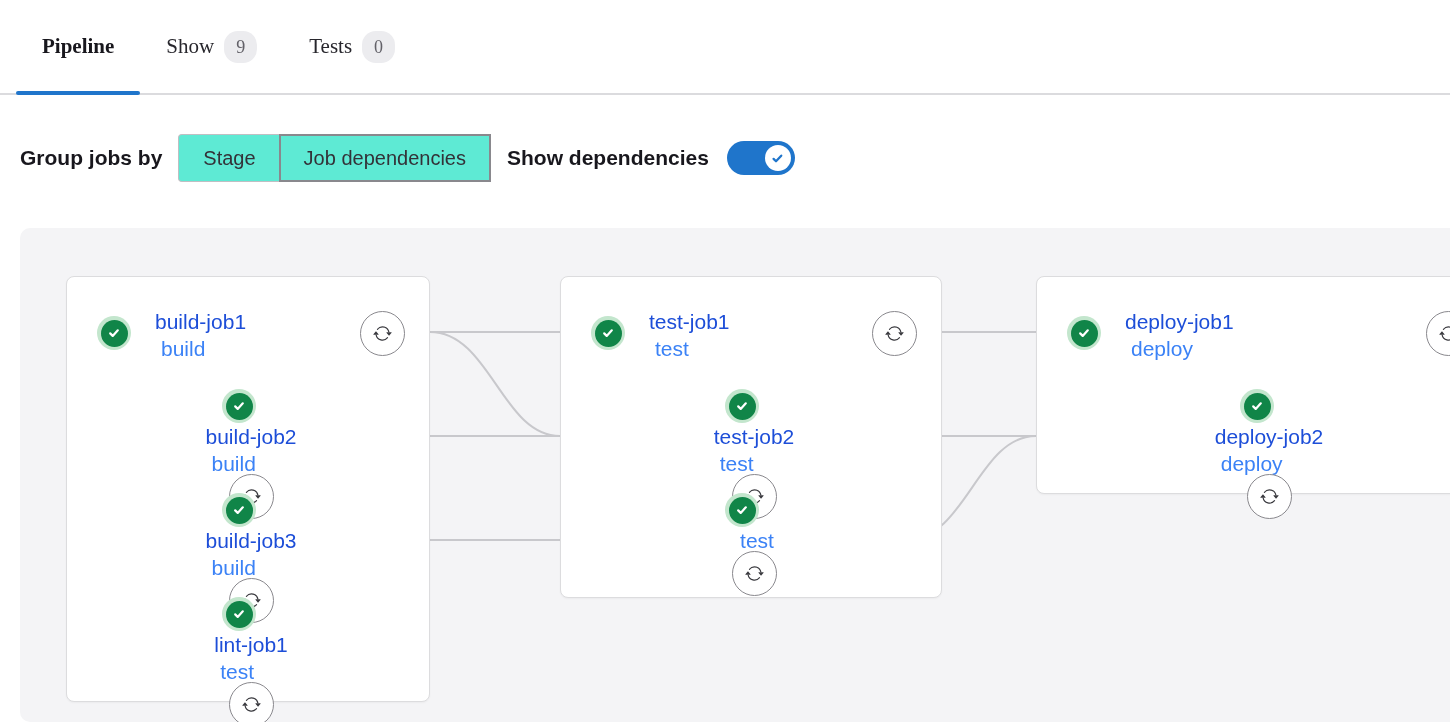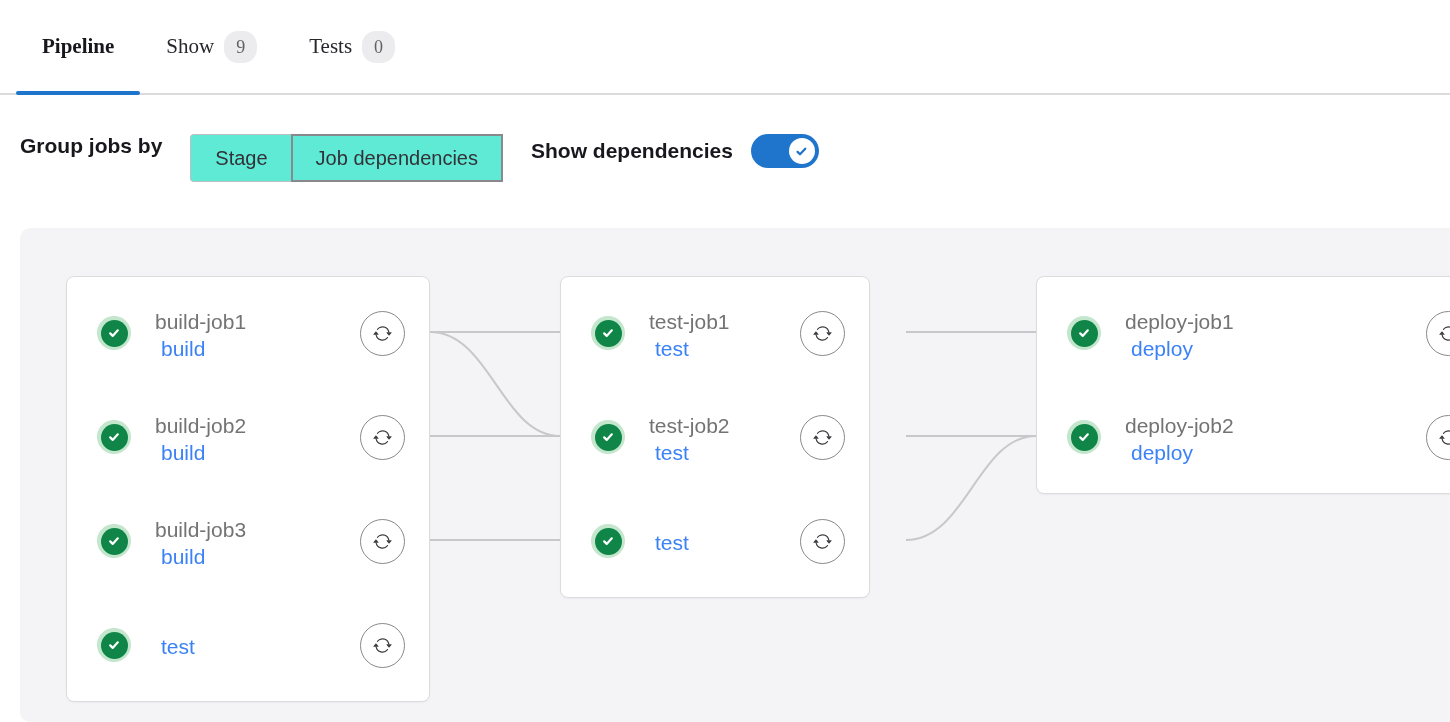--- a/index.html
+++ b/index.html
@@ -46,23 +46,23 @@
     color: #626168;
     font-size: 18px;
     line-height: 1;
     padding: 7px 12px;
     border-radius: 14px;
   }
 
   
   .controls {
     display: flex;
-    align-items: flex-start;
+    align-items: center;
     margin: 39px 0 0 20px;
-    gap: 28px;
+    gap: 16px;
   }
   .group-label, .showdep-label {
     font-size: 21px;
     font-weight: 700;
     color: #18171d;
     white-space: nowrap;
   }
   .segmented { display: flex; align-items: center; }
   .seg-btn {
     font-family: inherit;
@@ -121,31 +121,31 @@
   }
   .card {
     position: absolute;
     background: #ffffff;
     border: 1px solid #dcdcde;
     border-radius: 8px;
     padding: 8px 0;
     box-shadow: 0 1px 2px rgba(31,30,36,0.04);
   }
   .card-col1 { left: 46px;   top: 48px; width: 364px; }
-  .card-col2 { left: 540px;  top: 48px; width: 310px; }
+  .card-col2 { left: 540px;  top: 48px; width: 382px; }
   .card-col3 { left: 1016px; top: 48px; width: 460px; }
 
   .job-row {
     height: 96px;
     display: flex;
     align-items: center;
     padding: 0 24px 0 30px;
     cursor: pointer;
   }
-  .job-row + .job-row { margin-top: 8px; }
+  .job-row + .job-row { margin-top: 8px; flex-direction: column; }
 
   .status-ring {
     width: 34px; height: 34px;
     border-radius: 50%;
     background: #c3e6cd;
     display: flex;
     align-items: center;
     justify-content: center;
     flex: none;
     margin-right: 24px;
@@ -154,21 +154,21 @@
     width: 27px; height: 27px;
     border-radius: 50%;
     background: #108548;
     display: flex;
     align-items: center;
     justify-content: center;
   }
   .status-dot svg { width: 16px; height: 16px; }
 
   .job-text { flex: 1; min-width: 0; }
-  .job-name { font-size: 21px; color: #737373; line-height: 27px; }
+  .job-name { font-size: 21px; color: #1d4ed8; line-height: 27px; }
   .job-stage { font-size: 21px; color: #3b82f6; line-height: 21px; margin-top: 3px; margin-left: 6px; }
 
   .retry-btn {
     width: 45px; height: 45px;
     border-radius: 50%;
     border: 1px solid #89888d;
     background: #ffffff;
     display: flex;
     align-items: center;
     justify-content: center;
@@ -292,20 +292,21 @@
 
     <div class="job-row">
       <span class="status-ring">
         <span class="status-dot">
             <svg viewBox="0 0 16 16">
               <path d="M4.2 8.4l2.5 2.5 5.1-5.6" fill="none" stroke="#fff" stroke-width="2.2" stroke-linecap="round" stroke-linejoin="round"></path>
             </svg>
           </span>
       </span>
       <span class="job-text">
+        <span class="job-name" style="display:block">lint-job1</span>
         <span class="job-stage" style="display:block">test</span>
       </span>
       <button class="retry-btn">
         <svg viewBox="0 0 16 16">
             <path d="M11.534 7h3.932a.25.25 0 0 1 .192.41l-1.966 2.36a.25.25 0 0 1-.384 0l-1.966-2.36a.25.25 0 0 1 .192-.41zm-11 2h3.932a.25.25 0 0 0 .192-.41L2.692 6.23a.25.25 0 0 0-.384 0L.342 8.59A.25.25 0 0 0 .534 9z"></path>
             <path d="M8 3c-1.552 0-2.94.707-3.857 1.818a.5.5 0 1 1-.771-.636A6.002 6.002 0 0 1 13.917 7H12.9A5.002 5.002 0 0 0 8 3zM3.1 9a5.002 5.002 0 0 0 8.757 2.182.5.5 0 1 1 .771.636A6.002 6.002 0 0 1 2.083 9H3.1z"></path>
           </svg>
       </button>
     </div>
 

